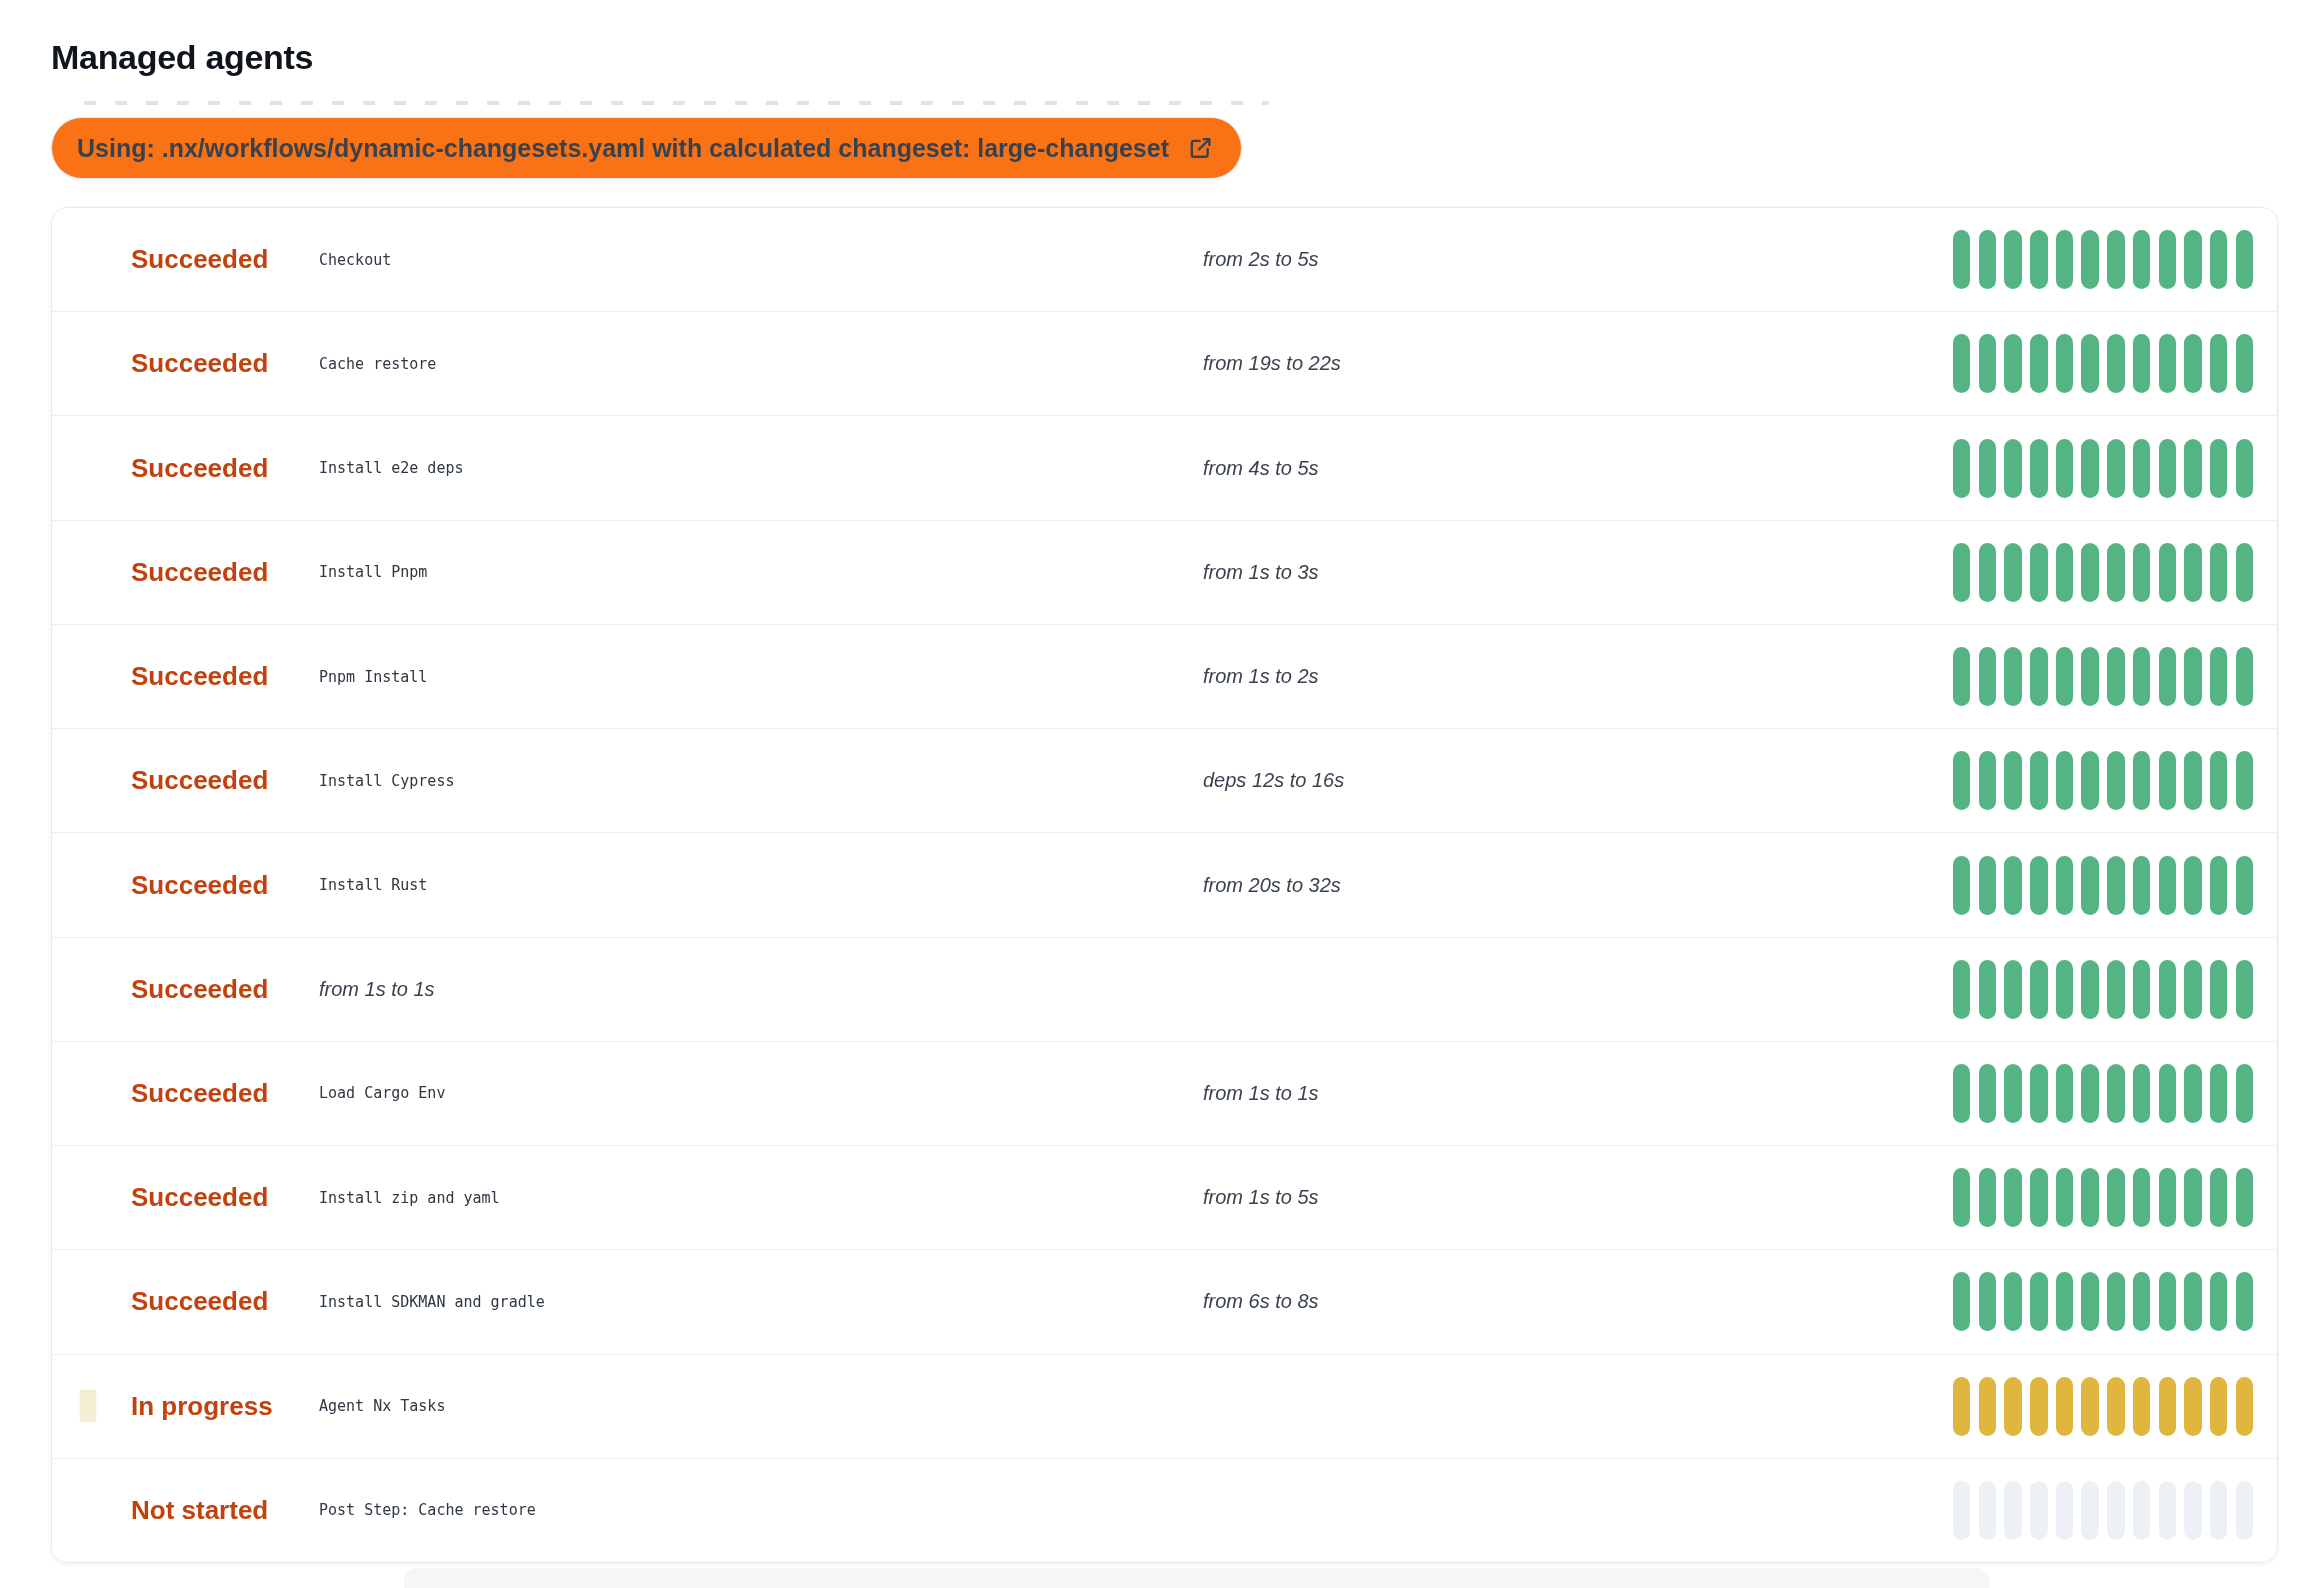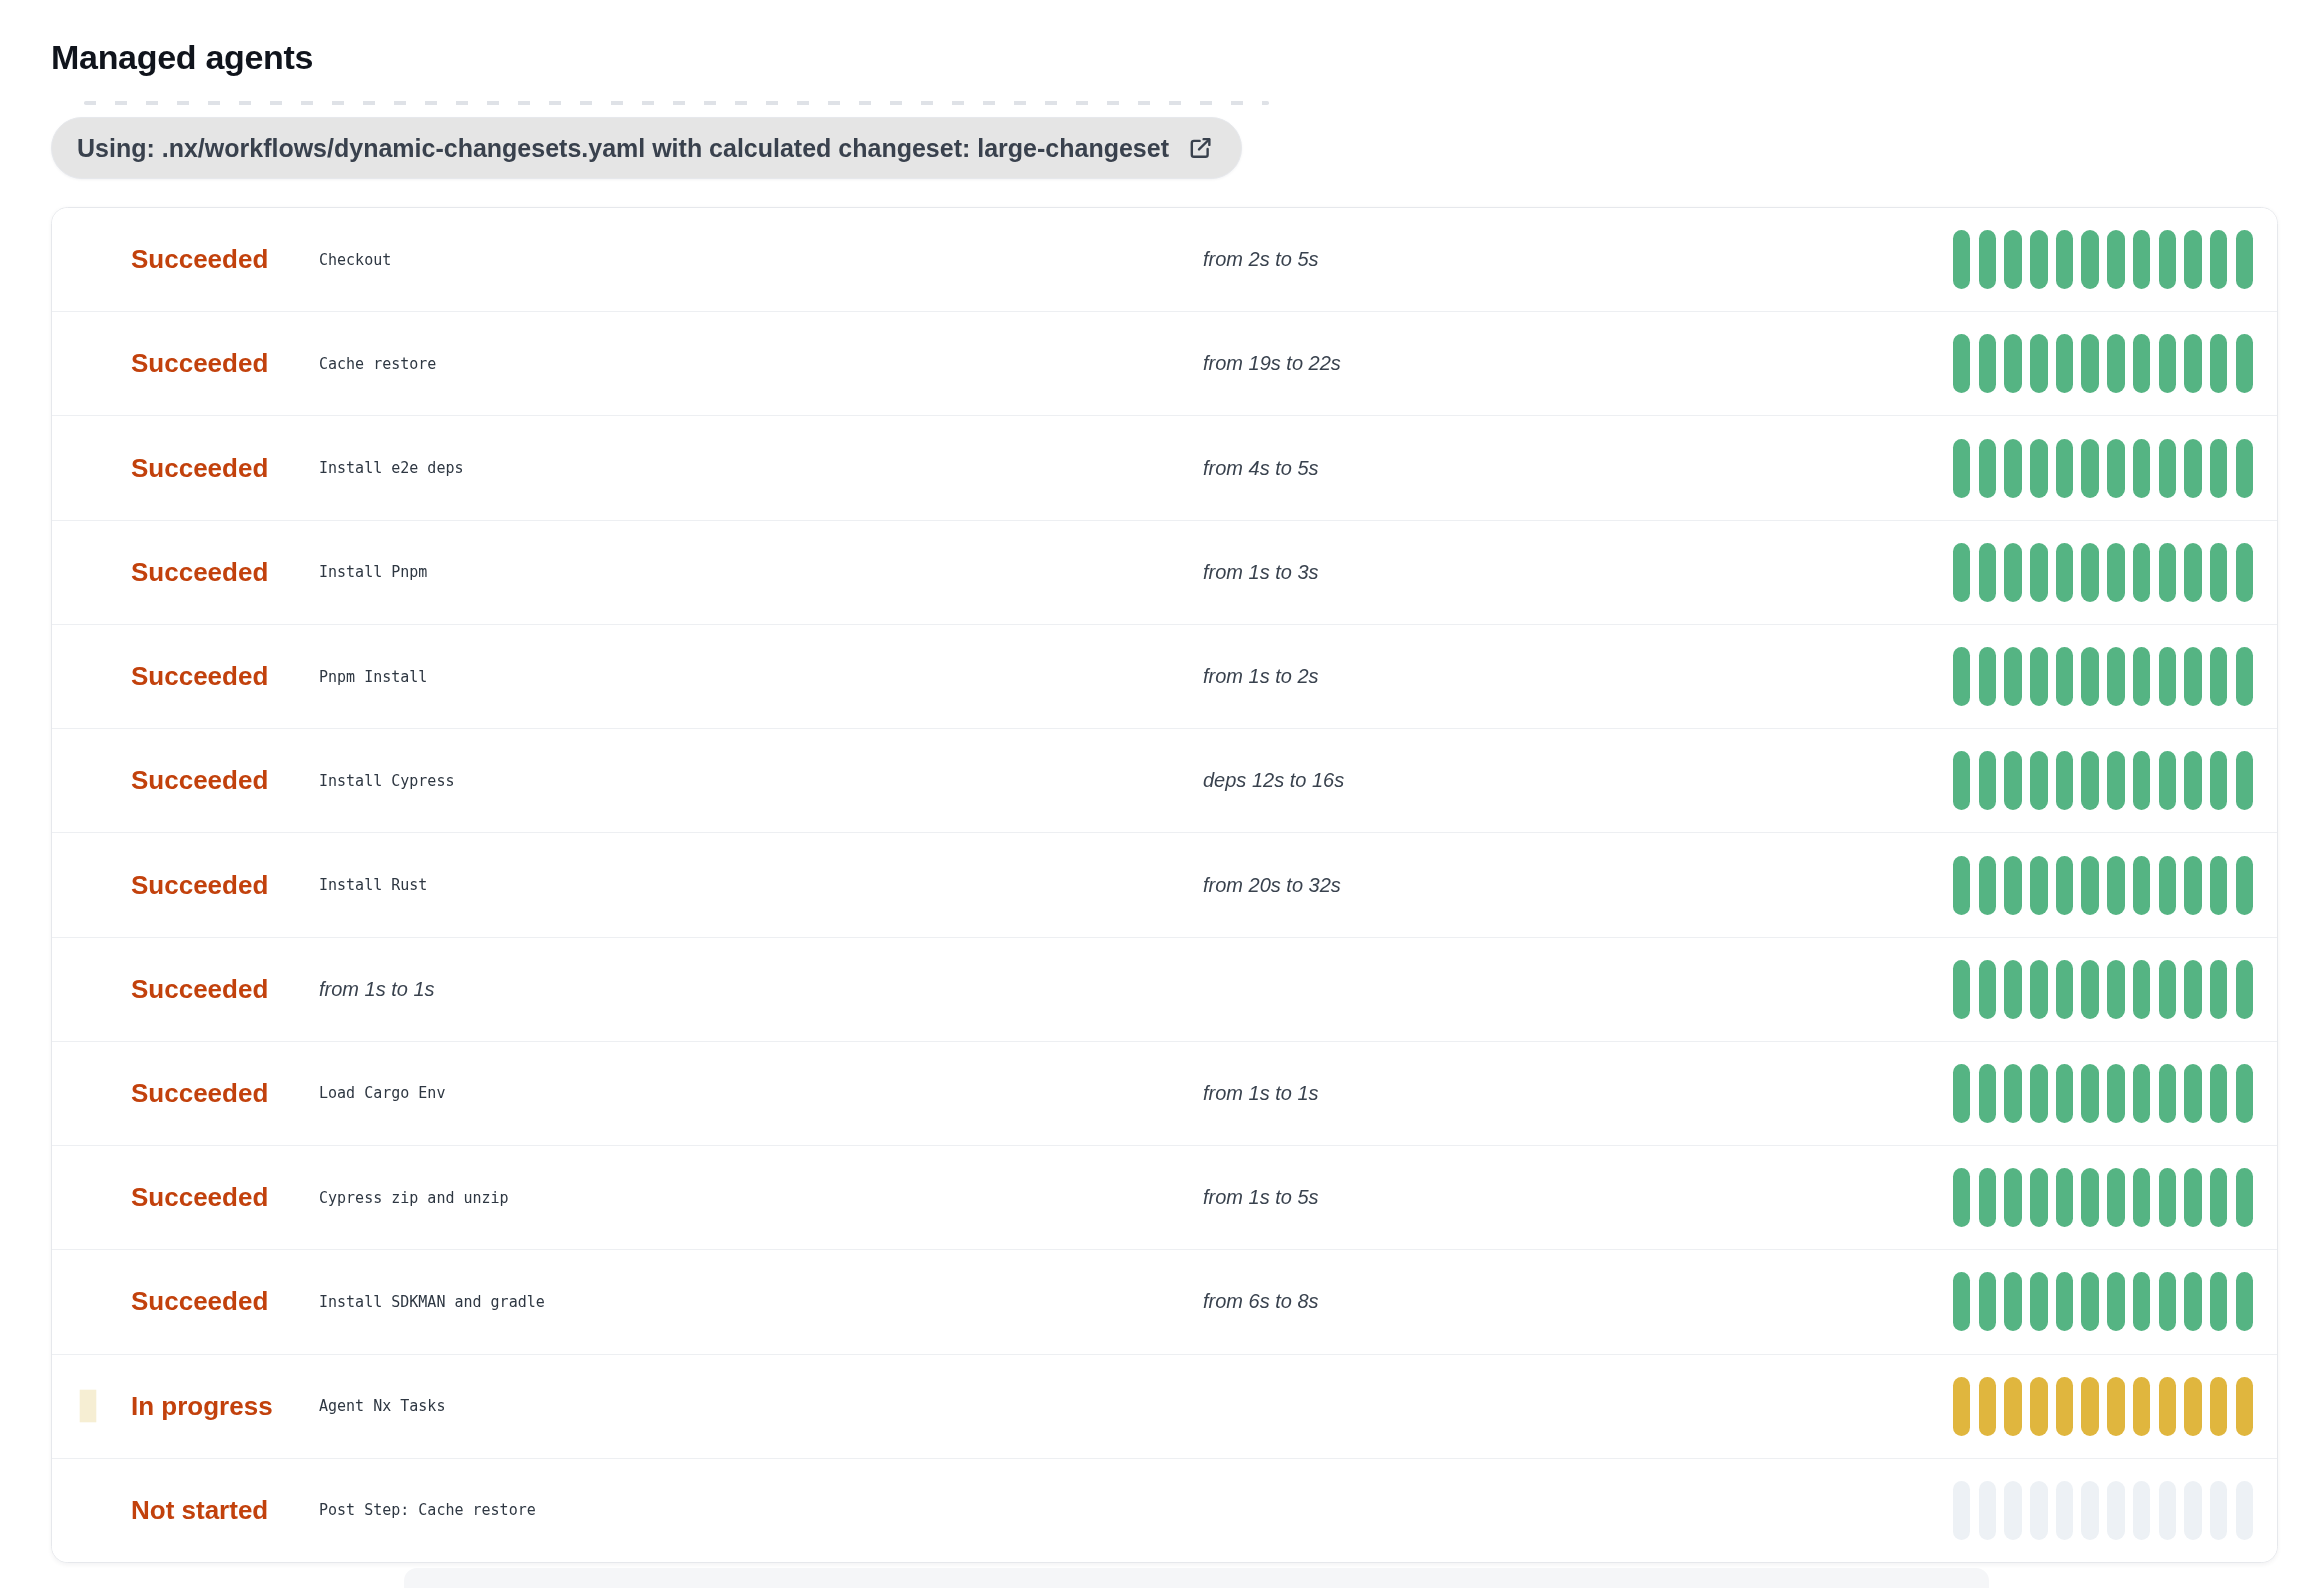--- a/index.html
+++ b/index.html
@@ -14,21 +14,21 @@
   }
   .dashed-divider {
     position:absolute; left:84px; top:101px; width:1185px; height:3.7px;
     background:repeating-linear-gradient(90deg,#dfe2e7 0 12px, transparent 12px 31px);
     border-radius:1.8px;
   }
   .workflow-pill {
     position:absolute; left:51px; top:117px; height:62px;
     display:inline-flex; align-items:center; gap:18.4px;
     padding:0 26px 0 25px; box-sizing:border-box;
-    background:#e5e5e5; border:1.8px solid #e6e8ec; border-radius:31px;
+    background:#f97316; border:1.8px solid #e6e8ec; border-radius:31px;
     box-shadow:0 0.9px 2.8px rgba(16,24,40,.05);
     font-size:25px; font-weight:600; color:#39414d; cursor:pointer;
     font-family:"Liberation Sans", sans-serif; white-space:nowrap;
   }
   .workflow-pill svg { flex:0 0 auto; display:block; }
   .steps-card {
     position:absolute; left:51px; top:207px; width:2227px; height:1356px;
     box-sizing:border-box; background:#ffffff;
     border:1.8px solid #e6e8ec; border-radius:16.5px;
     box-shadow:0 1.8px 4.6px rgba(16,24,40,.05);
@@ -257,21 +257,21 @@
         <span class="seg"></span>
         <span class="seg"></span>
         <span class="seg"></span>
         <span class="seg"></span>
         <span class="seg"></span>
       </span>
   </div>
     <div class="row" data-state="succeeded">
     <span class="dotcell"><span class="dot"></span></span>
     <span class="status">Succeeded</span>
-    <span class="step">Cypress zip and unzip</span>
+    <span class="step">Install zip and yaml</span>
     <span class="duration">from 1s to 5s</span>
     <span class="segments">
         <span class="seg"></span>
         <span class="seg"></span>
         <span class="seg"></span>
         <span class="seg"></span>
         <span class="seg"></span>
         <span class="seg"></span>
         <span class="seg"></span>
         <span class="seg"></span>

